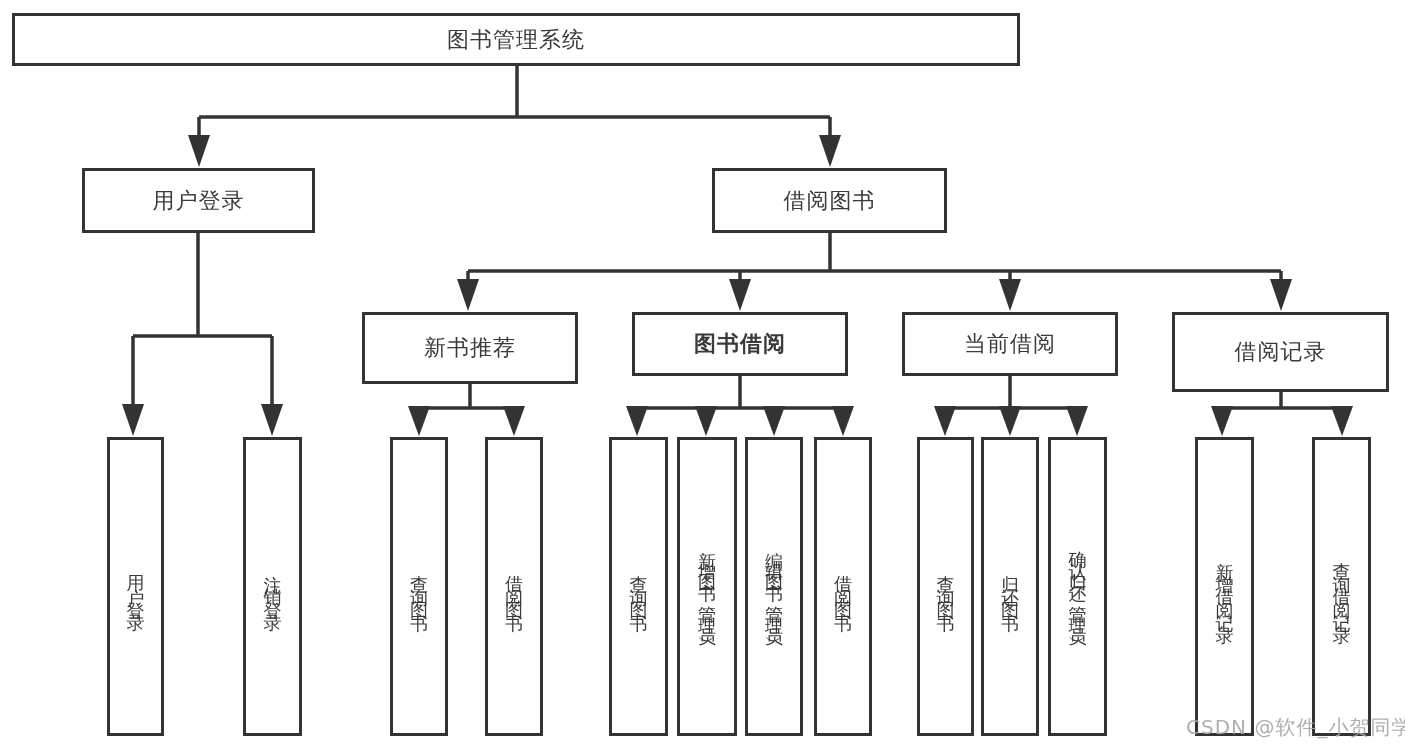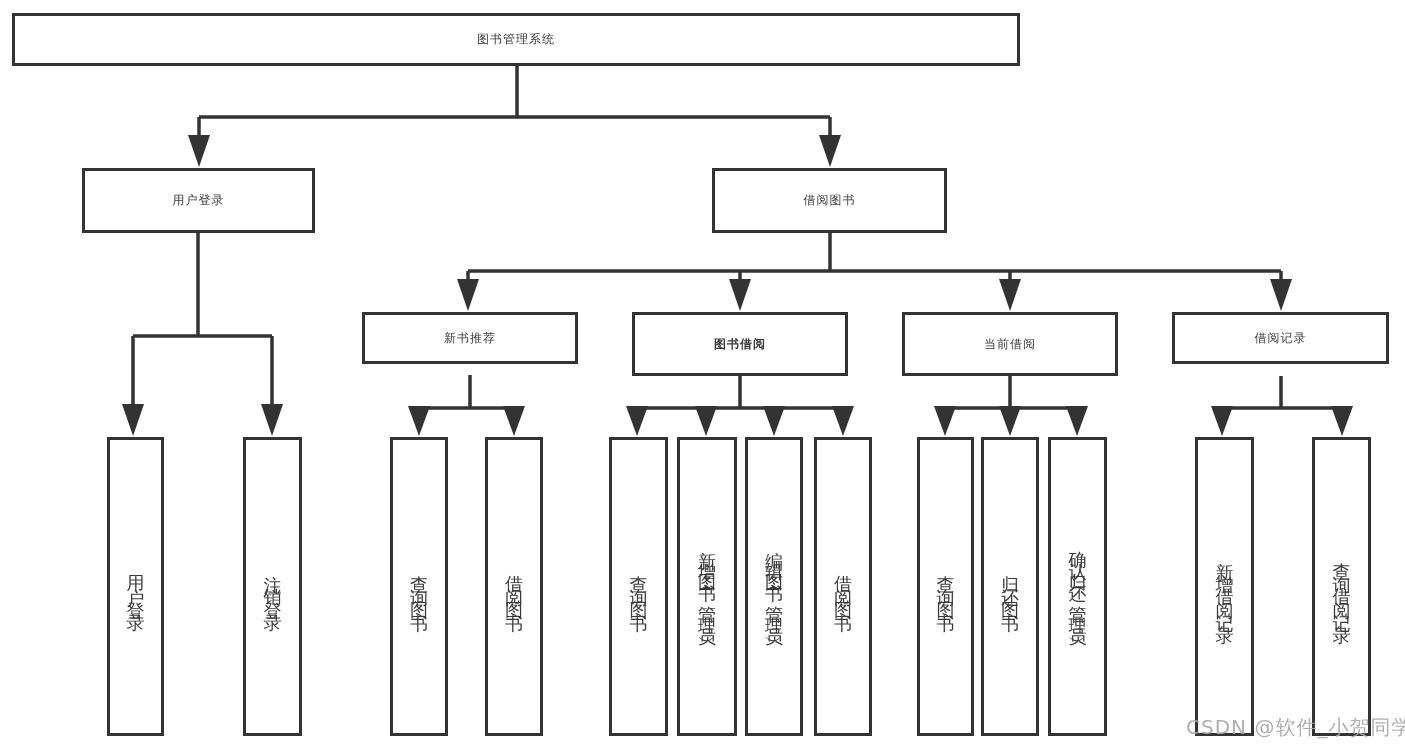--- a/index.html
+++ b/index.html
@@ -25,42 +25,42 @@
   }
   .box {
     position: absolute;
     box-sizing: border-box;
     border: 3px solid #333333;
     background: #ffffff;
     display: flex;
     align-items: center;
     justify-content: center;
     color: #3a3a3a;
-    font-size: 12px;
+    font-size: 22px;
     letter-spacing: 1px;
     white-space: nowrap;
   }
   .leaf {
     top: 437px;
     height: 299px;
     writing-mode: vertical-rl;
     text-orientation: mixed;
     font-size: 18px;
     letter-spacing: 13px;
     line-height: 1;
     white-space: normal;
   }
   
   #box-root   { left: 12px;   top: 13px;  width: 1008px; height: 53px; }
   #box-l2-user{ left: 82px;   top: 168px; width: 233px;  height: 65px; }
   #box-l2-book{ left: 712px;  top: 168px; width: 235px;  height: 65px; }
-  #box-l3-0   { left: 362px;  top: 312px; width: 216px;  height: 52px; }
+  #box-l3-0   { left: 362px;  top: 312px; width: 216px;  height: 72px; }
   #box-l3-1   { left: 632px;  top: 312px; width: 216px;  height: 64px; font-weight: bold; }
   #box-l3-2   { left: 902px;  top: 312px; width: 216px;  height: 64px; }
-  #box-l3-3   { left: 1172px; top: 312px; width: 217px;  height: 52px; text-align: right; }
+  #box-l3-3   { left: 1172px; top: 312px; width: 217px;  height: 80px; text-align: right; }
   
   #leaf-a1 { left: 107px;  width: 57px; }
   #leaf-a2 { left: 243px;  width: 59px; }
   #leaf-b1 { left: 390px;  width: 58px; }
   #leaf-b2 { left: 485px;  width: 58px; }
   #leaf-c1 { left: 609px;  width: 59px; }
   #leaf-c2 { left: 677px;  width: 60px; letter-spacing: 11px; }
   #leaf-c3 { left: 745px;  width: 58px; letter-spacing: 11px; }
   #leaf-c4 { left: 814px;  width: 58px; }
   #leaf-d1 { left: 917px;  width: 57px; }

